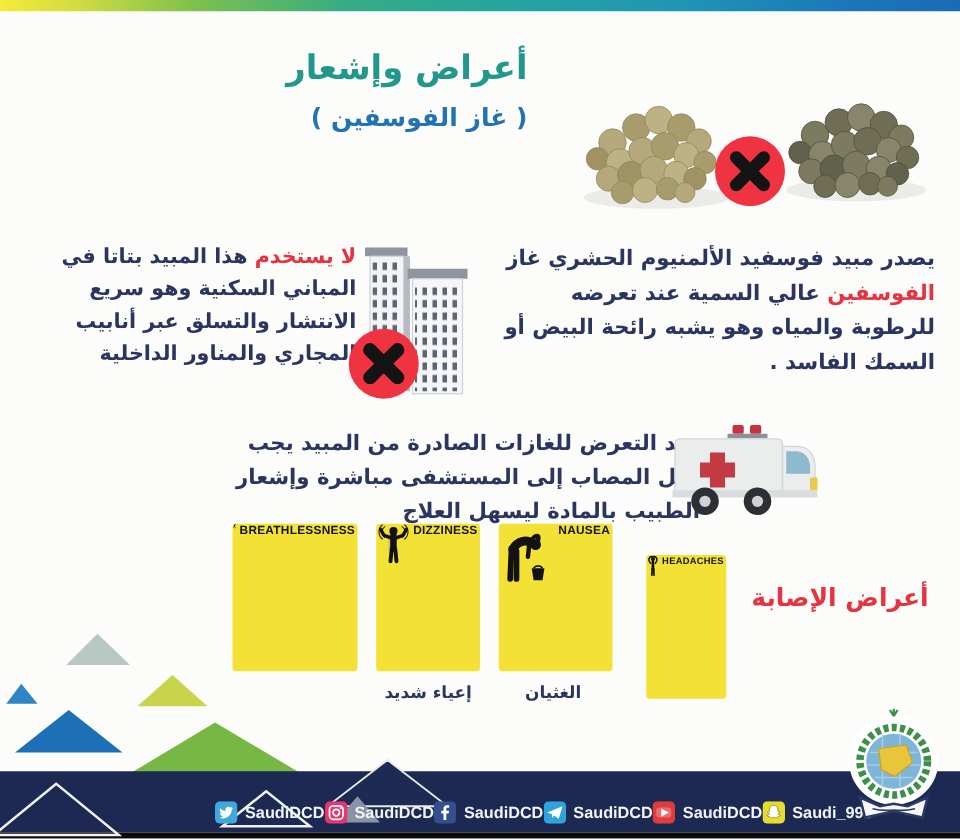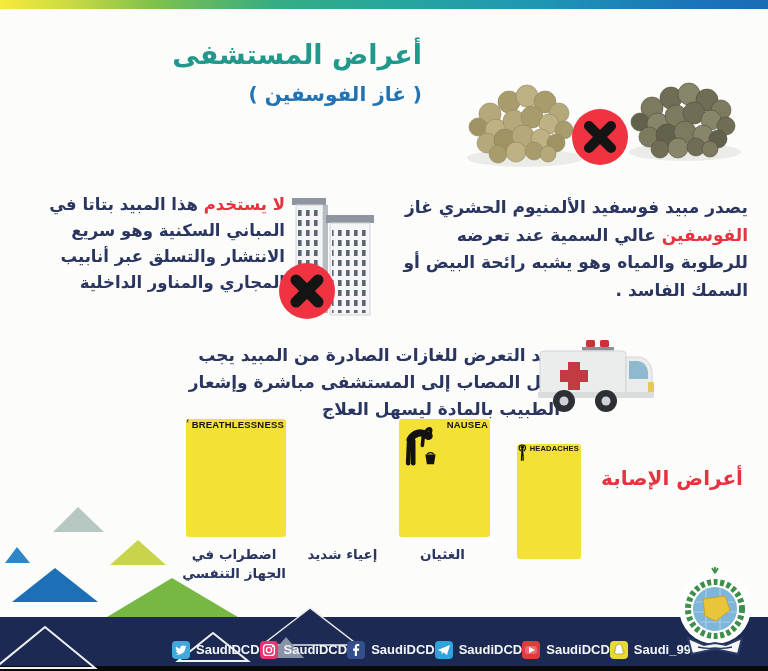--- a/index.html
+++ b/index.html
@@ -42,21 +42,21 @@
   .logo{position:absolute;left:676px;top:566px;z-index:6;}
 </style>
 </head>
 <body>
 
 <div class="poster">
 
   <div class="topbar"></div>
 
   <div class="title">
-    <div class="l1">أعراض المستشفى</div>
+    <div class="l1">أعراض وإشعار</div>
     <div class="l3">( غاز الفوسفين )</div>
   </div>
 
   <svg class="art" style="left:430px;top:42px;" width="330" height="130" viewBox="0 0 330 130">
     <ellipse cx="95" cy="116" rx="58" ry="9" fill="#ebebe8"></ellipse>
     <ellipse cx="255" cy="110" rx="56" ry="9" fill="#ebebe8"></ellipse>
 
     <g stroke="#8f845c" stroke-width="0.6">
       <circle cx="60" cy="72" r="11" fill="#b5a97b"></circle>
         <circle cx="79" cy="60" r="11" fill="#a99c6c"></circle>
@@ -165,20 +165,42 @@
         <path d="M46 25 L38 52" stroke-width="15"></path>
         <path d="M44 31 C55 34 55 43 45 45" stroke-width="8"></path>
         <path d="M43 31 L26 43" stroke-width="8"></path>
         <path d="M38 52 L21 77" stroke-width="9"></path>
         <path d="M40 52 L55 69 L50 90" stroke-width="9"></path>
       </g>
     </svg>
     <div class="sign-label">BREATHLESSNESS</div>
   </div>
 
+  <div class="sign" style="left:301px;top:419px;width:83px;height:118px;">
+    <svg viewBox="0 0 80 100">
+      <g stroke="#9aa09a" fill="none" stroke-linecap="round" opacity="0.55">
+        <path d="M36 28 L36 58" stroke-width="15"></path>
+      </g>
+      <g stroke="#121212" fill="none" stroke-width="2.4">
+        <path d="M21 6 A15 15 0 0 0 21 32"></path>
+          <path d="M15 2 A21 21 0 0 0 15 36"></path>
+        <path d="M59 6 A15 15 0 0 1 59 32"></path>
+          <path d="M65 2 A21 21 0 0 1 65 36"></path>
+      </g>
+      <circle cx="40" cy="17" r="9.5" fill="#121212"></circle>
+      <g stroke="#121212" fill="none" stroke-linecap="round" stroke-linejoin="round">
+        <path d="M40 28 L40 58" stroke-width="15"></path>
+        <path d="M34 33 L18 27 L10 13" stroke-width="8"></path>
+        <path d="M46 33 L62 27 L70 13" stroke-width="8"></path>
+        <path d="M36 58 L33 87" stroke-width="9"></path>
+        <path d="M44 58 L47 87" stroke-width="9"></path>
+      </g>
+    </svg>
+    <div class="sign-label">DIZZINESS</div>
+  </div>
 
   <div class="sign" style="left:399px;top:419px;width:91px;height:118px;">
     <svg viewBox="0 0 90 100">
       <circle cx="58" cy="33" r="8.5" fill="#121212"></circle>
       <g stroke="#121212" fill="none" stroke-linecap="round" stroke-linejoin="round">
         <path d="M22 40 C30 27 44 24 52 31" stroke-width="14"></path>
         <path d="M50 29 C58 15 66 17 61 28" stroke-width="7"></path>
         <path d="M48 33 L46 52" stroke-width="7"></path>
         <path d="M20 42 L18 87" stroke-width="9"></path>
         <path d="M28 43 L28 87" stroke-width="9"></path>
@@ -198,21 +220,20 @@
         <path d="M32 32 L32 66" stroke-width="13"></path>
         <path d="M28 66 L27 97" stroke-width="8"></path>
         <path d="M36 66 L37 97" stroke-width="8"></path>
       </g>
     </svg>
     <div class="sign-label small">HEADACHES</div>
   </div>
 
   <div class="ar symptoms-heading">أعراض الإصابة</div>
 
-  <div class="caption" style="left:178px;top:545px;width:112px;">اضطراب في الجهاز التنفسي</div>
   <div class="caption" style="left:295px;top:545px;width:95px;">إعياء شديد</div>
   <div class="caption" style="left:390px;top:545px;width:105px;">الغثيان</div>
 
   <svg class="tris-back" width="380" height="201" viewBox="0 0 380 201">
     <polygon points="78,37 53,62 104,62" fill="#b7c8c2"></polygon>
     <polygon points="17,77 5,93 30,93" fill="#2f86c7"></polygon>
     <polygon points="138,70 110,95 166,95" fill="#c9d44d"></polygon>
     <polygon points="55,98 12,132 98,132" fill="#1e70b6"></polygon>
     <polygon points="172,108 92,156 253,156" fill="#76b843"></polygon>
   </svg>

